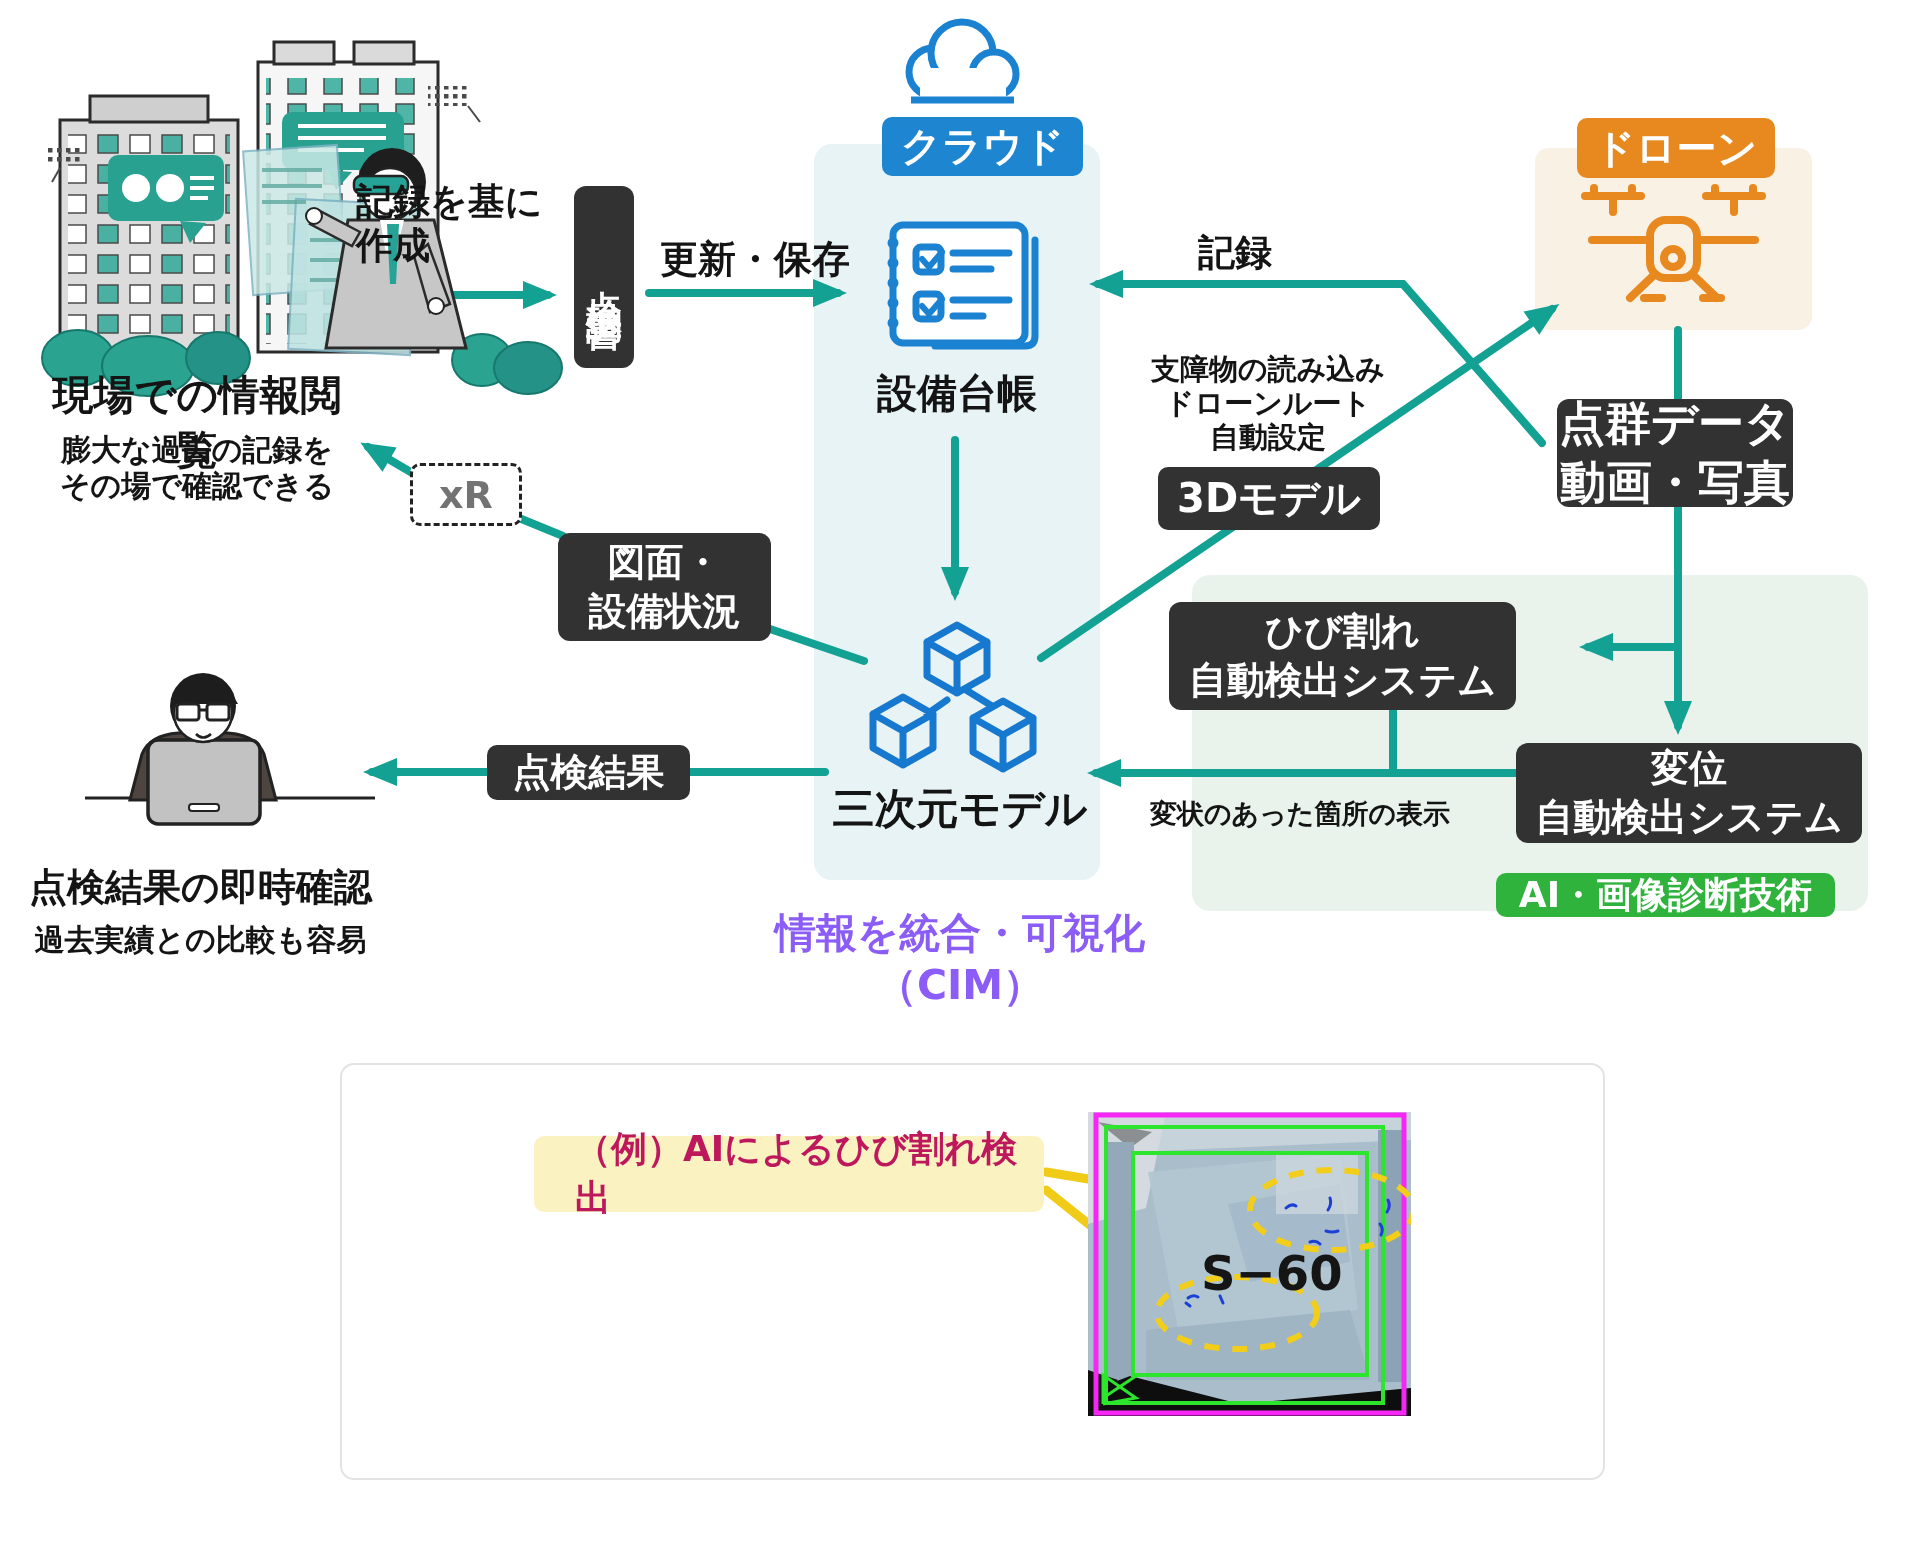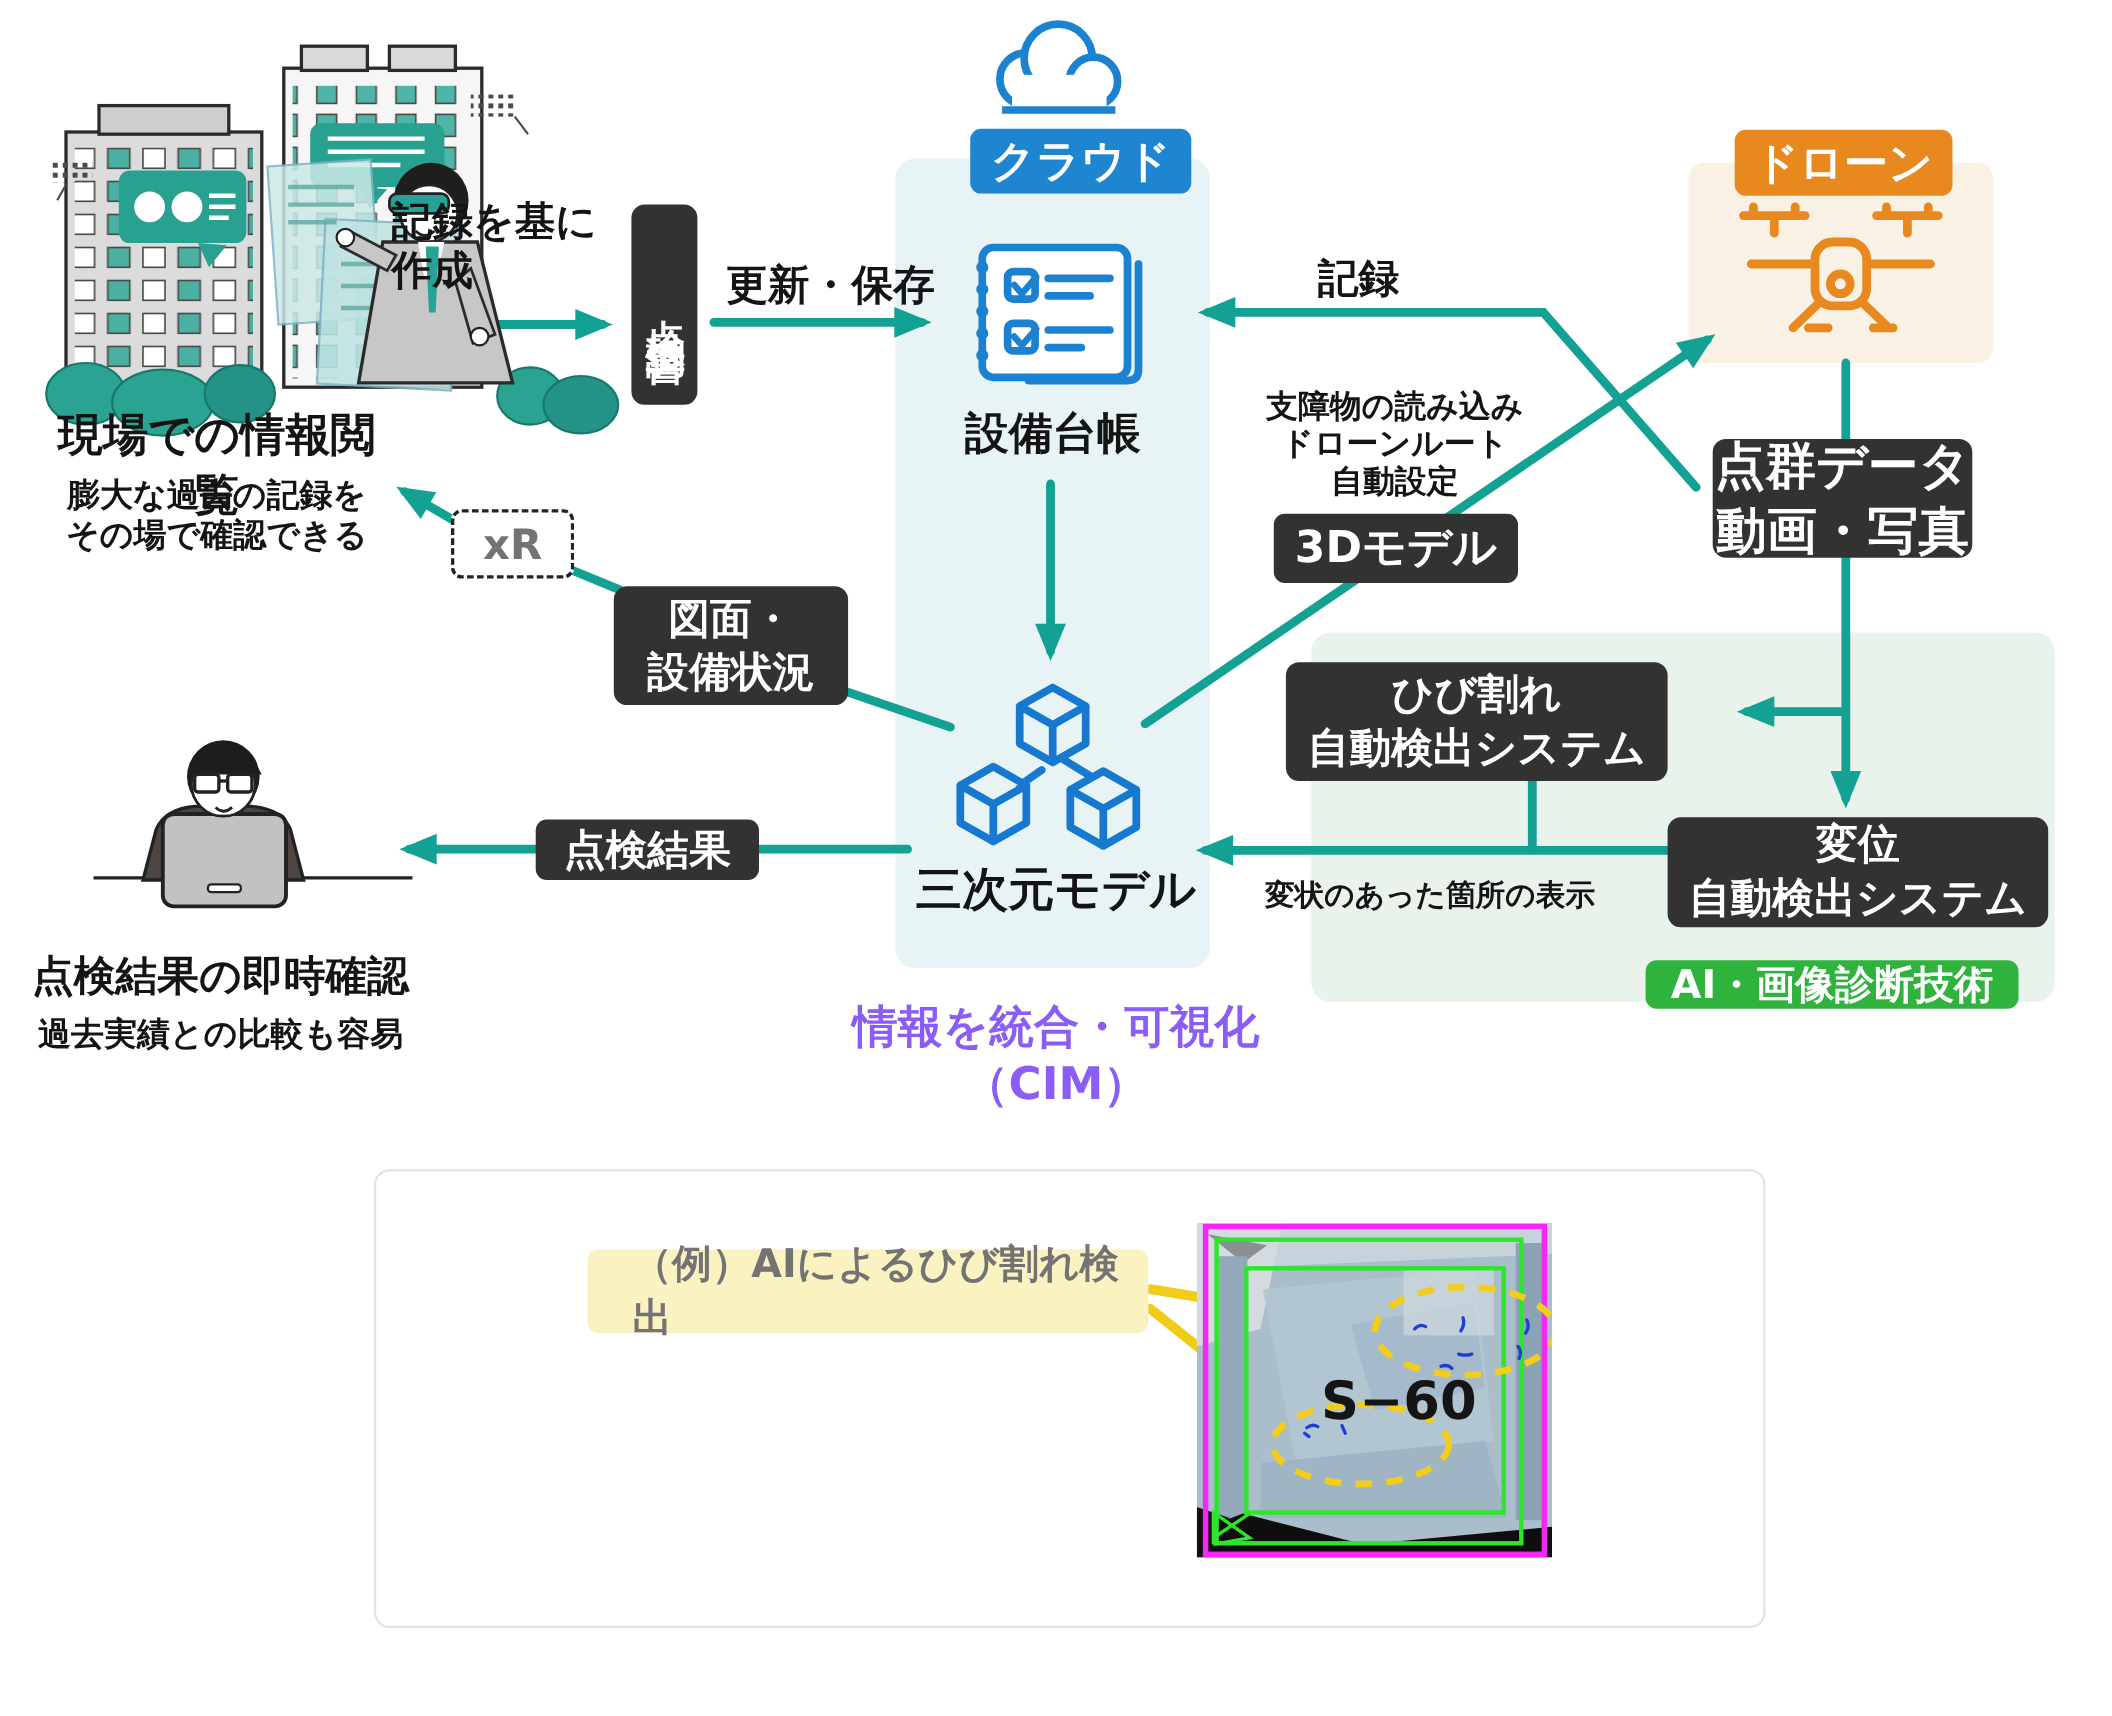--- a/index.html
+++ b/index.html
@@ -33,21 +33,21 @@
   }
   .xrbox{
     background:#fff;border:3px dashed #222;border-radius:10px;
     display:flex;align-items:center;justify-content:center;
     font-weight:bold;color:#737373;
   }
   .hd{font-weight:bold;color:#141414;}
   .ctr{text-align:center;}
   .cim{color:#8b5cf6;}
   .ylabel{
-    background:#FBF2C2;border-radius:10px;color:#737373;font-weight:bold;
+    background:#FBF2C2;border-radius:10px;color:#be185d;font-weight:bold;
     display:flex;align-items:center;justify-content:center;padding-left:41px;
   }
   svg{display:block;}
 </style>
 </head>
 <body>
 
 <div class="abs panel p-cloud z1" style="left:814px;top:144px;width:286px;height:736px;"></div>
 <div class="abs p-drone z1" style="left:1535px;top:148px;width:277px;height:182px;"></div>
 <div class="abs panel p-ai z1" style="left:1192px;top:575px;width:676px;height:336px;"></div>

